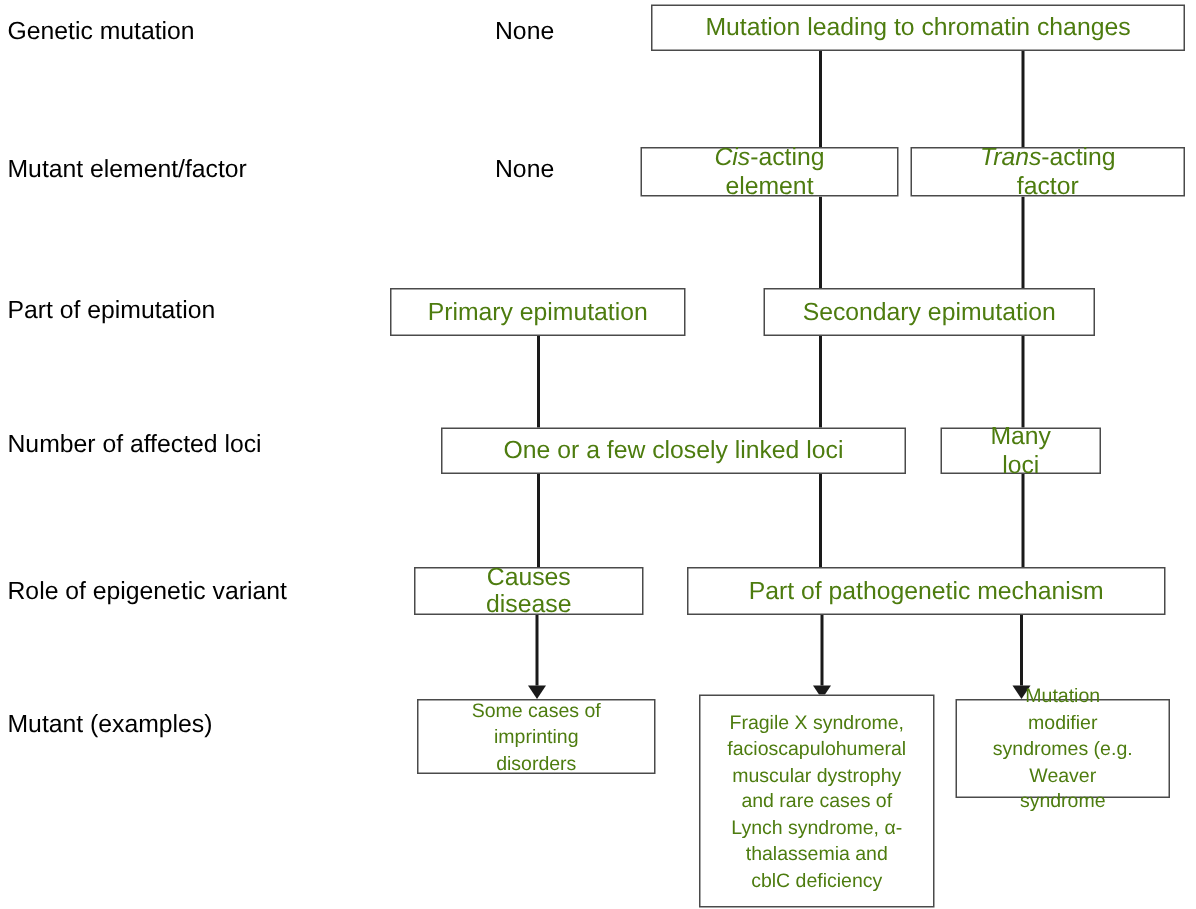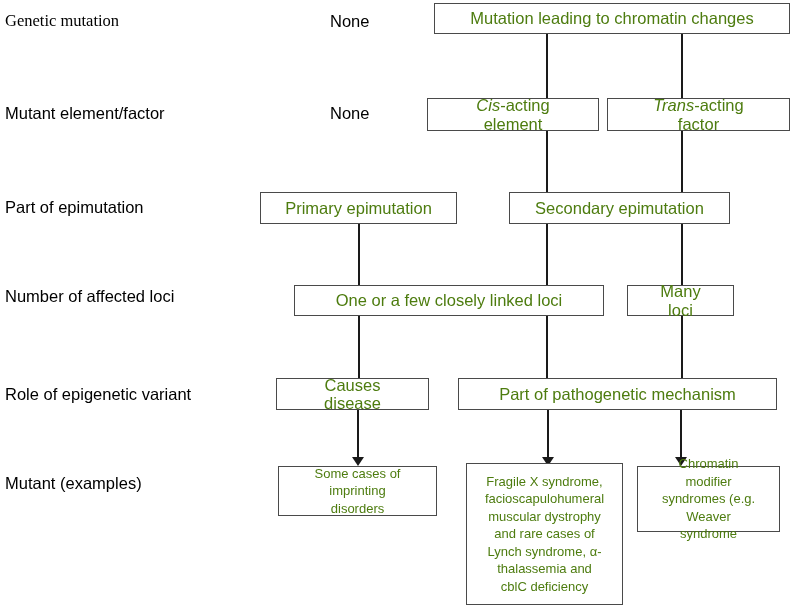--- a/index.html
+++ b/index.html
@@ -78,21 +78,21 @@
     border-left: 6px solid transparent;
     border-right: 6px solid transparent;
     border-top: 9px solid #1a1a1a;
   }
 </style>
 </head>
 <body>
 
 <div id="canvas">
 
-  <div class="row-label" style="top:12px;font-family:Liberation Serif, serif;">Genetic mutation</div>
+  <div class="row-label" style="top:12px;">Genetic mutation</div>
   <div class="row-label" style="top:104px;">Mutant element/factor</div>
   <div class="row-label" style="top:198px;">Part of epimutation</div>
   <div class="row-label" style="top:287px;">Number of affected loci</div>
   <div class="row-label" style="top:385px;">Role of epigenetic variant</div>
   <div class="row-label" style="top:474px;">Mutant (examples)</div>
 
   <div class="none-cell" style="left:330px; top:12px;">None</div>
   <div class="none-cell" style="left:330px; top:104px;">None</div>
 
   <div class="vline" style="left:546px; top:33px; height:66px;"></div>
@@ -135,15 +135,15 @@
   <div class="box" style="left:509px; top:192px; width:221px; height:32px;">Secondary epimutation</div>
 
   <div class="box" style="left:294px; top:285px; width:310px; height:31px;">One or a few closely linked loci</div>
   <div class="box" style="left:627px; top:285px; width:107px; height:31px;">Many loci</div>
 
   <div class="box" style="left:276px; top:378px; width:153px; height:32px;">Causes disease</div>
   <div class="box" style="left:458px; top:378px; width:319px; height:32px;">Part of pathogenetic mechanism</div>
 
   <div class="box small" style="left:278px; top:466px; width:159px; height:50px;">Some cases of imprinting disorders</div>
   <div class="box small" style="left:466px; top:463px; width:157px; height:142px;">Fragile X syndrome, facioscapulohumeral muscular dystrophy and rare cases of Lynch syndrome, α-thalassemia and cblC deficiency</div>
-  <div class="box small" style="left:637px; top:466px; width:143px; height:66px;">Chromatin modifier syndromes (e.g. Weaver syndrome</div>
+  <div class="box small" style="left:637px; top:466px; width:143px; height:66px;">Mutation modifier syndromes (e.g. Weaver syndrome</div>
 
 </div>
 
 </body></html>

